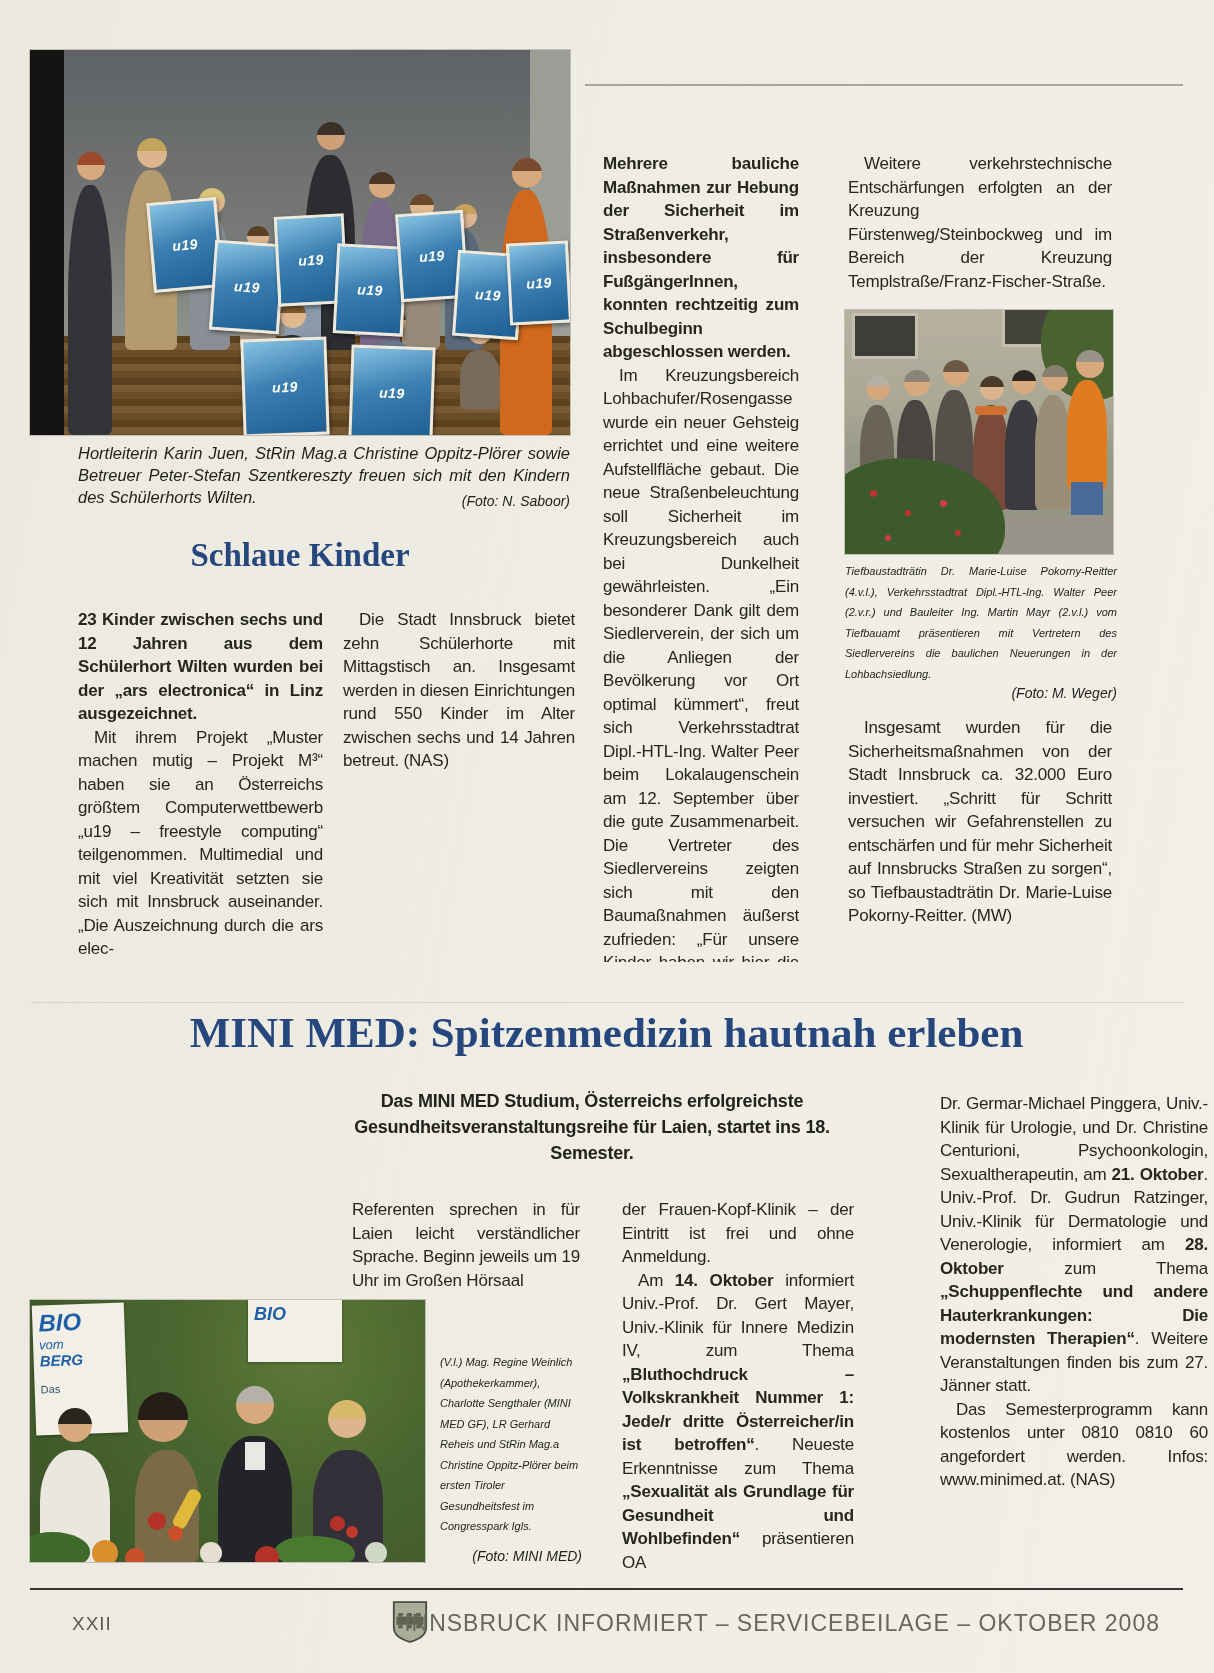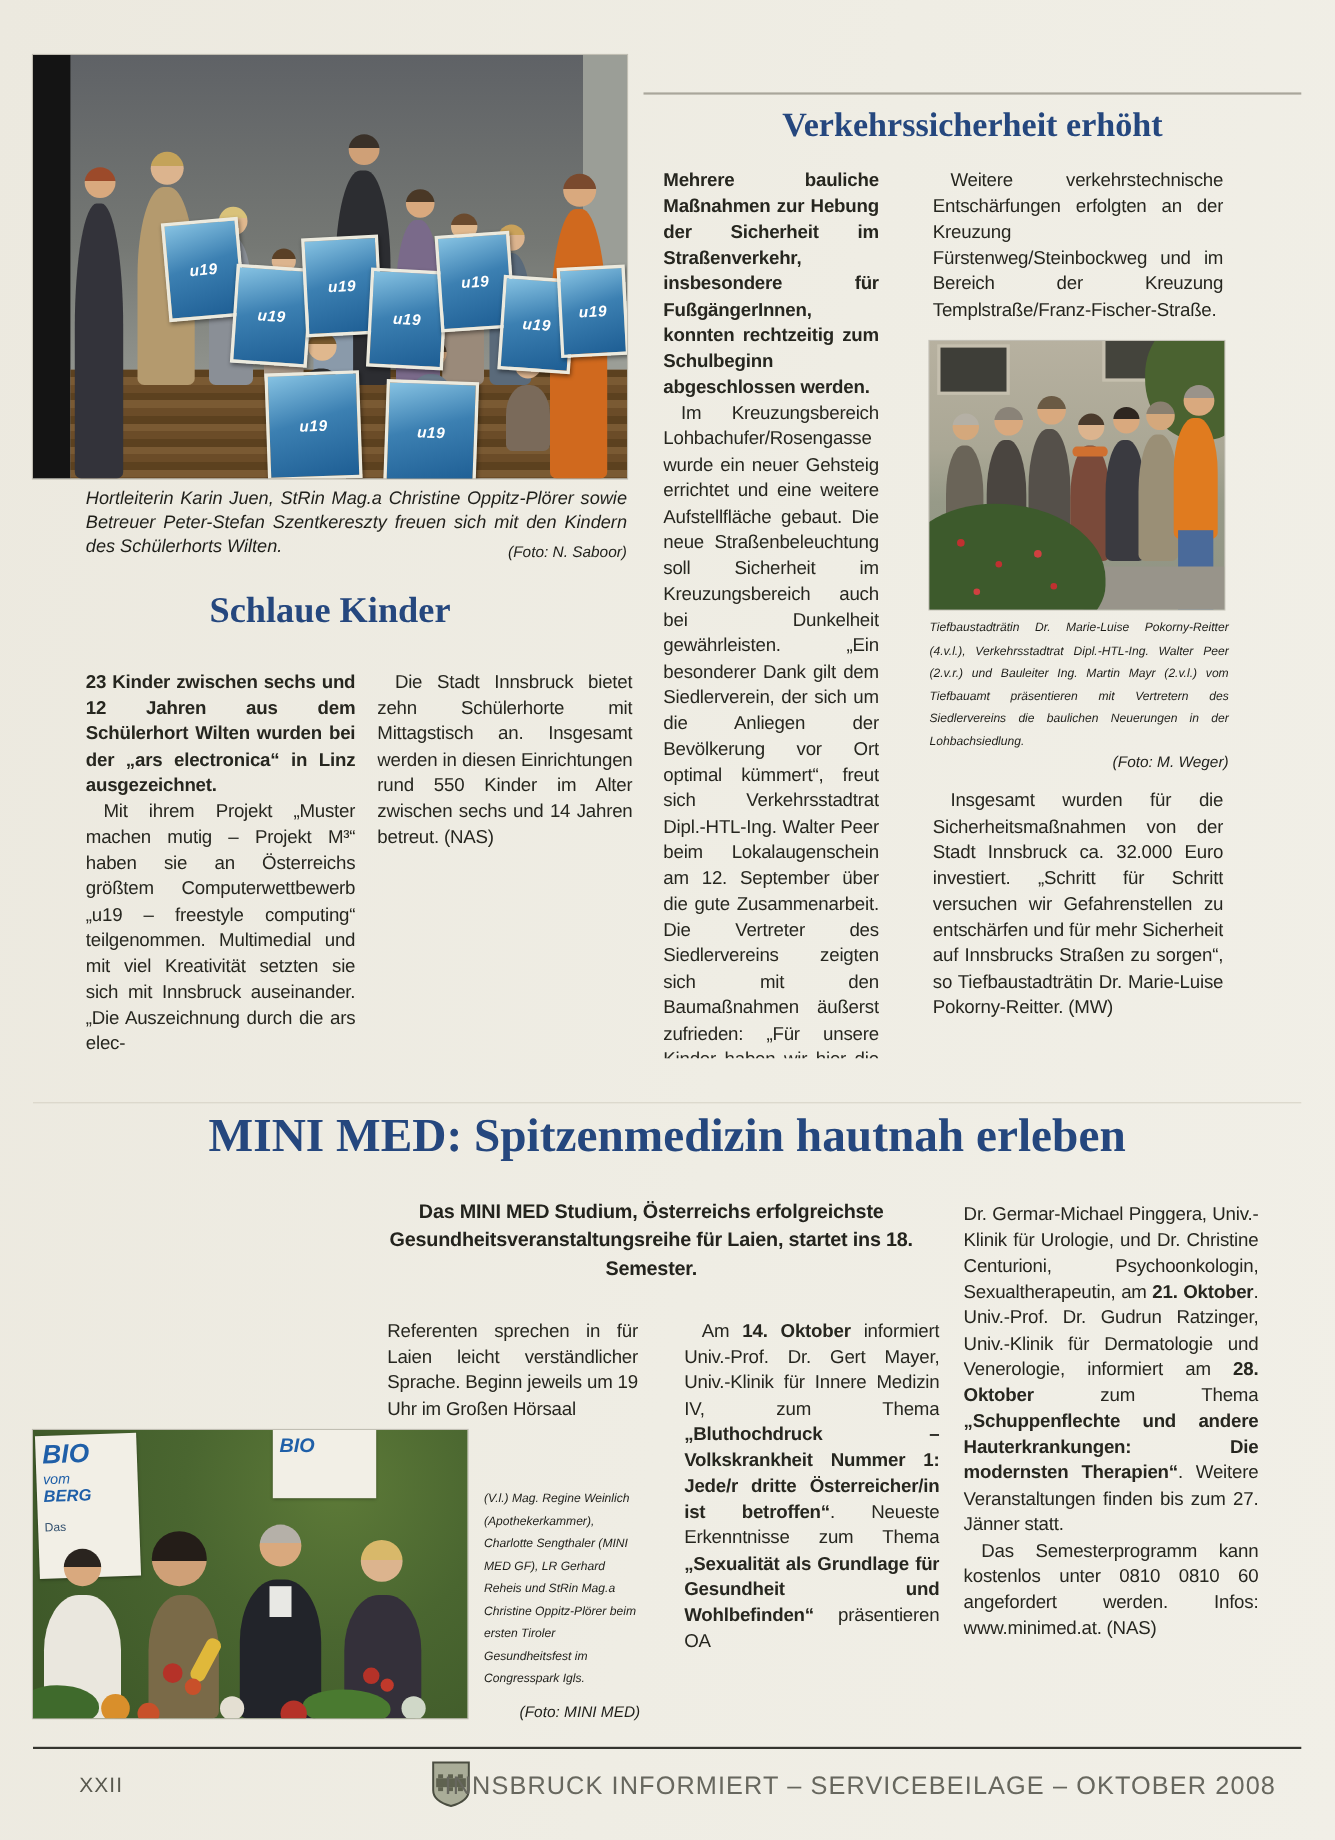--- a/index.html
+++ b/index.html
@@ -104,21 +104,20 @@
 
   <div class="abs" style="left:78px;top:608px;width:245px;height:392px;overflow:hidden;">
     <p class="body bold">23 Kinder zwischen sechs und 12 Jahren aus dem Schülerhort Wilten wurden bei der „ars electronica“ in Linz ausgezeichnet.</p>
     <p class="body ind" style="margin-top:0;">Mit ihrem Projekt „Muster machen mutig – Projekt M³“ haben sie an Österreichs größtem Computerwettbewerb „u19 – freestyle computing“ teilgenommen. Multimedial und mit viel Kreativität setzten sie sich mit Innsbruck auseinander. „Die Auszeichnung durch die ars elec-</p>
   </div>
   <div class="abs" style="left:343px;top:608px;width:232px;height:392px;overflow:hidden;">
     <p class="body ind" style="margin-top:0;">Die Stadt Innsbruck bietet zehn Schülerhorte mit Mittagstisch an. Insgesamt werden in diesen Einrichtungen rund 550 Kinder im Alter zwischen sechs und 14 Jahren betreut. (NAS)</p>
   </div>
 
   <div class="rule" style="left:585px;top:84px;width:598px;"></div>
-  <h1 class="headline" style="left:585px;top:96px;width:598px;font-size:31px;line-height:36px;">Verkehrssicherheit erhöht</h1>
 
   <div class="abs" style="left:603px;top:152px;width:196px;height:810px;overflow:hidden;">
     <p class="body bold">Mehrere bauliche Maßnahmen zur Hebung der Sicherheit im Straßenverkehr, insbesondere für FußgängerInnen, konnten rechtzeitig zum Schulbeginn abgeschlossen werden.</p>
     <p class="body ind" style="margin-top:0;">Im Kreuzungsbereich Lohbachufer/Rosengasse wurde ein neuer Gehsteig errichtet und eine weitere Aufstellfläche gebaut. Die neue Straßenbeleuchtung soll Sicherheit im Kreuzungsbereich auch bei Dunkelheit gewährleisten. „Ein besonderer Dank gilt dem Siedlerverein, der sich um die Anliegen der Bevölkerung vor Ort optimal kümmert“, freut sich Verkehrsstadtrat Dipl.-HTL-Ing. Walter Peer beim Lokalaugenschein am 12. September über die gute Zusammenarbeit. Die Vertreter des Siedlervereins zeigten sich mit den Baumaßnahmen äußerst zufrieden: „Für unsere Kinder haben wir hier die optimale Lösung.“</p>
   </div>
 
   <div class="abs" style="left:848px;top:152px;width:264px;height:140px;overflow:hidden;">
     <p class="body ind">Weitere verkehrstechnische Entschärfungen erfolgten an der Kreuzung Fürstenweg/Steinbockweg und im Bereich der Kreuzung Templstraße/Franz-Fischer-Straße.</p>
   </div>
 
@@ -208,26 +207,27 @@
     <div class="dot" style="left:225px;top:246px;width:24px;height:24px;background:#b53228;"></div>
     <div class="dot" style="left:335px;top:242px;width:22px;height:22px;background:#d0d8c8;"></div>
   </div>
 
   <div class="abs" style="left:440px;top:1352px;width:142px;height:212px;">
     <p class="cap" style="text-align:left;">(V.l.) Mag. Regine Weinlich (Apothekerkammer), Charlotte Sengthaler (MINI MED GF), LR Gerhard Reheis und StRin Mag.a Christine Oppitz-Plörer beim ersten Tiroler Gesundheitsfest im Congresspark Igls.</p>
     <span class="credit abs" style="right:0;bottom:0;">(Foto: MINI MED)</span>
   </div>
 
   <div class="abs" style="left:622px;top:1198px;width:232px;height:382px;overflow:hidden;">
+    <p class="body">der Frauen-Kopf-Klinik – der Eintritt ist frei und ohne Anmeldung.</p>
     <p class="body ind" style="margin-top:0;">
       <span>Am </span><b>14. Oktober</b><span> informiert Univ.-Prof. Dr. Gert Mayer, Univ.-Klinik für Innere Medizin IV, zum Thema </span><b>„Bluthochdruck – Volkskrankheit Nummer 1: Jede/r dritte Österreicher/in ist betroffen“</b><span>. Neueste Erkenntnisse zum Thema </span><b>„Sexualität als Grundlage für Gesundheit und Wohlbefinden“</b><span> präsentieren OA</span>
     </p>
   </div>
 
-  <div class="abs" style="left:876px;top:1092px;width:268px;height:488px;overflow:hidden;">
+  <div class="abs" style="left:940px;top:1092px;width:268px;height:488px;overflow:hidden;">
     <p class="body">
       <span>Dr. Germar-Michael Pinggera, Univ.-Klinik für Urologie, und Dr. Christine Centurioni, Psychoonkologin, Sexualtherapeutin, am </span><b>21. Oktober</b><span>. Univ.-Prof. Dr. Gudrun Ratzinger, Univ.-Klinik für Dermatologie und Venerologie, informiert am </span><b>28. Oktober</b><span> zum Thema </span><b>„Schuppenflechte und andere Hauterkrankungen: Die modernsten Therapien“</b><span>. Weitere Veranstaltungen finden bis zum 27. Jänner statt.</span>
     </p>
     <p class="body ind" style="margin-top:0;">Das Semesterprogramm kann kostenlos unter 0810 0810 60 angefordert werden. Infos: www.minimed.at. (NAS)</p>
   </div>
 
   <div class="abs" style="left:30px;top:1588px;width:1153px;height:2px;background:#35352f;"></div>
   <span class="abs" style="left:72px;top:1613px;font-size:19px;letter-spacing:1px;color:#59594f;">XXII</span>
   <svg class="abs" style="left:392px;top:1600px;" width="36" height="44" viewBox="0 0 40 48">
     <path d="M2 2 h36 v28 q0 11 -18 16 q-18 -5 -18 -16 z" fill="#aaad98" stroke="#4a4d40" stroke-width="2"></path>

